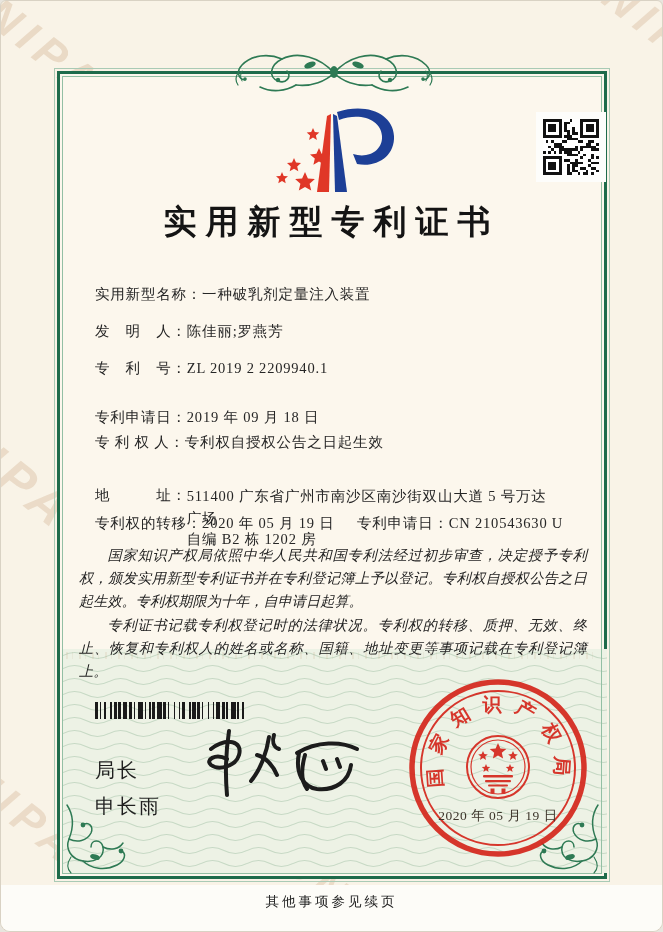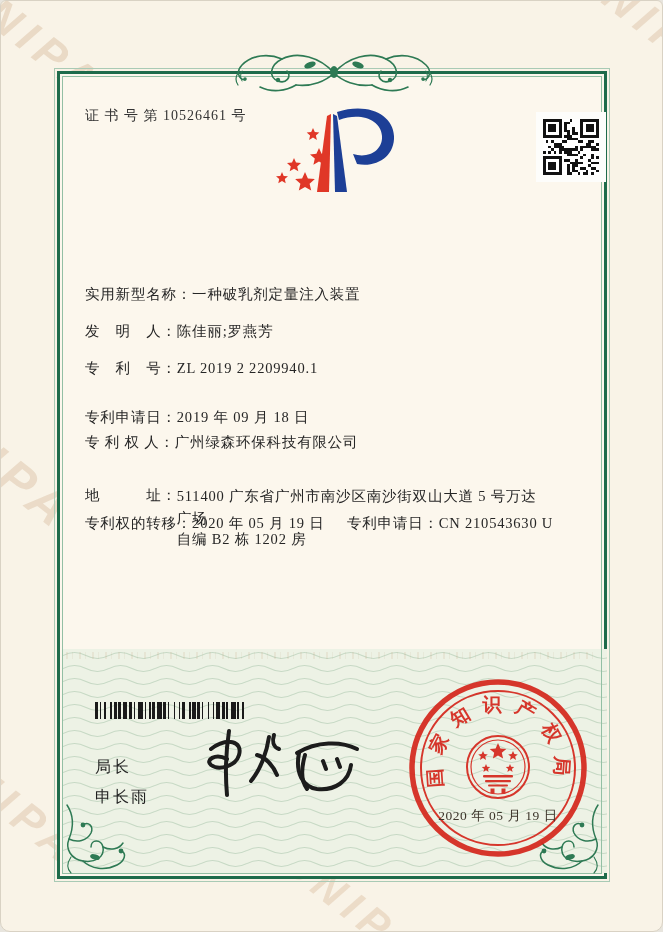--- a/index.html
+++ b/index.html
@@ -29,31 +29,31 @@
   .cert-no { position:absolute; left:84px; top:106px; font-size:14px; color:#333; letter-spacing:1px; }
   .qr-box { position:absolute; left:535px; top:111px; width:70px; height:70px; background:#fdfdfb;
     display:flex; align-items:center; justify-content:center; }
   .qr-grid { width:56px; height:56px; display:grid; grid-template-columns:repeat(21,1fr); grid-template-rows:repeat(21,1fr); background:#fff; }
   .qr-grid i { display:block; } .qr-grid i.on { background:#111; }
   .logo { position:absolute; left:266px; top:97px; }
   .title { position:absolute; left:0; width:100%; top:199px; text-align:center;
     font-size:33px; font-weight:700; color:#141414; letter-spacing:9px; }
   .fields { position:absolute; left:84px; top:284px; width:470px; font-size:14.5px; color:#262626; }
   .frow { position:absolute; left:0; white-space:nowrap; letter-spacing:.8px; }
-  .frow .lbl { display:inline-block; }
+  .frow .lbl { display:inline-block;margin-left:10px; }
   .frow .val { display:inline-block; }
   .addr-lines { display:inline-block; vertical-align:top; white-space:normal; width:360px; line-height:21.5px; }
   .pair2 { position:absolute; left:262px; top:0; }
   .paras { position:absolute; left:78px; top:543px; width:508px; font-size:14.2px; line-height:23.2px;
     text-align:justify; color:#222; font-style:italic; }
   .paras p { margin:0; text-indent:2em; }
   .barcode { position:absolute; left:94px; top:701px; height:17px; display:flex; align-items:stretch; }
   .barcode i { display:block; background:#1a1a1a; }
   .signer { position:absolute; left:94px; top:756px; font-family:"Liberation Sans","DejaVu Sans",sans-serif;
-    font-size:16px; color:#1f1f1f; font-weight:500; letter-spacing:2px; }
+    font-size:20px; color:#1f1f1f; font-weight:500; letter-spacing:2px; }
   .signer div { margin-bottom:9px; }
   .signature { position:absolute; left:198px; top:720px; }
   .seal { position:absolute; left:404px; top:674px; opacity:.93; }
   .seal-date { position:absolute; left:414px; top:806px; width:166px; text-align:center;
     font-size:13.5px; color:#3c342a; letter-spacing:.5px; }
   .page-num { position:absolute; left:0; width:100%; top:855px; text-align:center; font-size:12.5px; color:#333; letter-spacing:1px; }
   .bottom-strip { position:absolute; left:0; right:0; top:884px; bottom:0; background:#fdfcf8; }
   .cont-note { position:absolute; left:0; width:100%; top:8px; text-align:center; font-size:13.5px;
     color:#222; letter-spacing:3px; }
   .corner-orn { position:absolute; }
@@ -135,21 +135,20 @@
       <path d="M42 48 C 50 52, 58 50, 62 44"></path>
       <path d="M10 58 C 6 64, 6 70, 10 74" stroke-width="1.1"></path>
     </g>
     <g fill="#2e7a54" stroke="none">
       <circle cx="22" cy="26" r="2.4"></circle>
         <circle cx="60" cy="52" r="2.4"></circle>
       <ellipse cx="34" cy="58" rx="5" ry="2.6" transform="rotate(18 34 58)"></ellipse>
     </g>
   </svg>
 
-  <div class="cert-no">证 书 号 第 10526461 号</div>
 
   <div class="qr-box">
     <div class="qr-grid" id="qrGrid">
         <i class="on"></i>
         <i class="on"></i>
         <i class="on"></i>
         <i class="on"></i>
         <i class="on"></i>
         <i class="on"></i>
         <i class="on"></i>
@@ -598,47 +597,50 @@
       <path d="M15 74 l1.7 3.9 4.3 .4 -3.2 2.8 .9 4.2 -3.7 -2.2 -3.7 2.2 .9 -4.2 -3.2 -2.8 4.3 -.4 z"></path>
       <path d="M38 74 l2.9 6.4 7 .7 -5.3 4.6 1.6 6.9 -6.2 -3.7 -6.2 3.7 1.6 -6.9 -5.3 -4.6 7 -.7 z"></path>
       <path d="M60 18 L64 16 L62 94 L50 94 Z"></path>
     </g>
     <g fill="#1d3f96">
       <path d="M66 16 L70 18 L80 94 L68 94 Z"></path>
       <path d="M70 14 C 100 4, 126 16, 127 38 C 128 58, 110 70, 90 66 L 86 56 C 102 61, 116 52, 115 38 C 114 22, 94 14, 72 22 Z"></path>
     </g>
   </svg>
 
+  <div class="title">实用新型专利证书</div>
 
   <div class="fields">
     <div class="frow" style="top:0;">
       <span class="lbl">实用新型名称：</span><span class="val">一种破乳剂定量注入装置</span>
     </div>
     <div class="frow" style="top:37px;">
       <span class="lbl">发　明　人：</span><span class="val">陈佳丽;罗燕芳</span>
     </div>
     <div class="frow" style="top:74px;">
       <span class="lbl">专　利　号：</span><span class="val">ZL 2019 2 2209940.1</span>
     </div>
     <div class="frow" style="top:123px;">
       <span class="lbl">专利申请日：</span><span class="val">2019 年 09 月 18 日</span>
     </div>
     <div class="frow" style="top:148px;">
-      <span class="lbl">专 利 权 人：</span><span class="val">广州绿森环保科技有限公司</span>
+      <span class="lbl">专 利 权 人：</span><span class="val">专利权自授权公告之日起生效</span>
     </div>
     <div class="frow" style="top:201px;">
       <span class="lbl" style="vertical-align:top;">地　　　址：</span><span class="addr-lines"><span>511400 广东省广州市南沙区南沙街双山大道 5 号万达广场</span><br><span>自编 B2 栋 1202 房</span></span>
     </div>
     <div class="frow" style="top:229px;">
       <span class="lbl">专利权的转移：</span><span class="val">2020 年 05 月 19 日</span>
       <span class="pair2"><span class="lbl">专利申请日：</span><span class="val">CN 210543630 U</span></span>
     </div>
   </div>
 
   <div class="paras">
+    <p>国家知识产权局依照中华人民共和国专利法经过初步审查，决定授予专利权，颁发实用新型专利证书并在专利登记簿上予以登记。专利权自授权公告之日起生效。专利权期限为十年，自申请日起算。</p>
+    <p>专利证书记载专利权登记时的法律状况。专利权的转移、质押、无效、终止、恢复和专利权人的姓名或名称、国籍、地址变更等事项记载在专利登记簿上。</p>
   </div>
 
   <div class="barcode" id="barcode">
       <i style="width: 3.1px;"></i>
       <i style="width: 1.55px; background: transparent;"></i>
       <i style="width: 1.55px;"></i>
       <i style="width: 3.1px; background: transparent;"></i>
       <i style="width: 1.55px;"></i>
       <i style="width: 4.65px; background: transparent;"></i>
       <i style="width: 1.55px;"></i>
@@ -740,14 +742,17 @@
       <rect x="78" y="100" width="30" height="2.6" rx="1"></rect>
       <rect x="80" y="105" width="26" height="2.2" rx="1"></rect>
       <rect x="83" y="109.5" width="20" height="2" rx="1"></rect>
       <rect x="85.5" y="113.5" width="4" height="5"></rect>
       <rect x="96.5" y="113.5" width="4" height="5"></rect>
     </g>
   </svg>
   <div class="seal-date">2020 年 05 月 19 日</div>
 
 
+  <div class="bottom-strip">
+    <div class="cont-note">其他事项参见续页</div>
+  </div>
 
 </div>
 
 </body></html>

